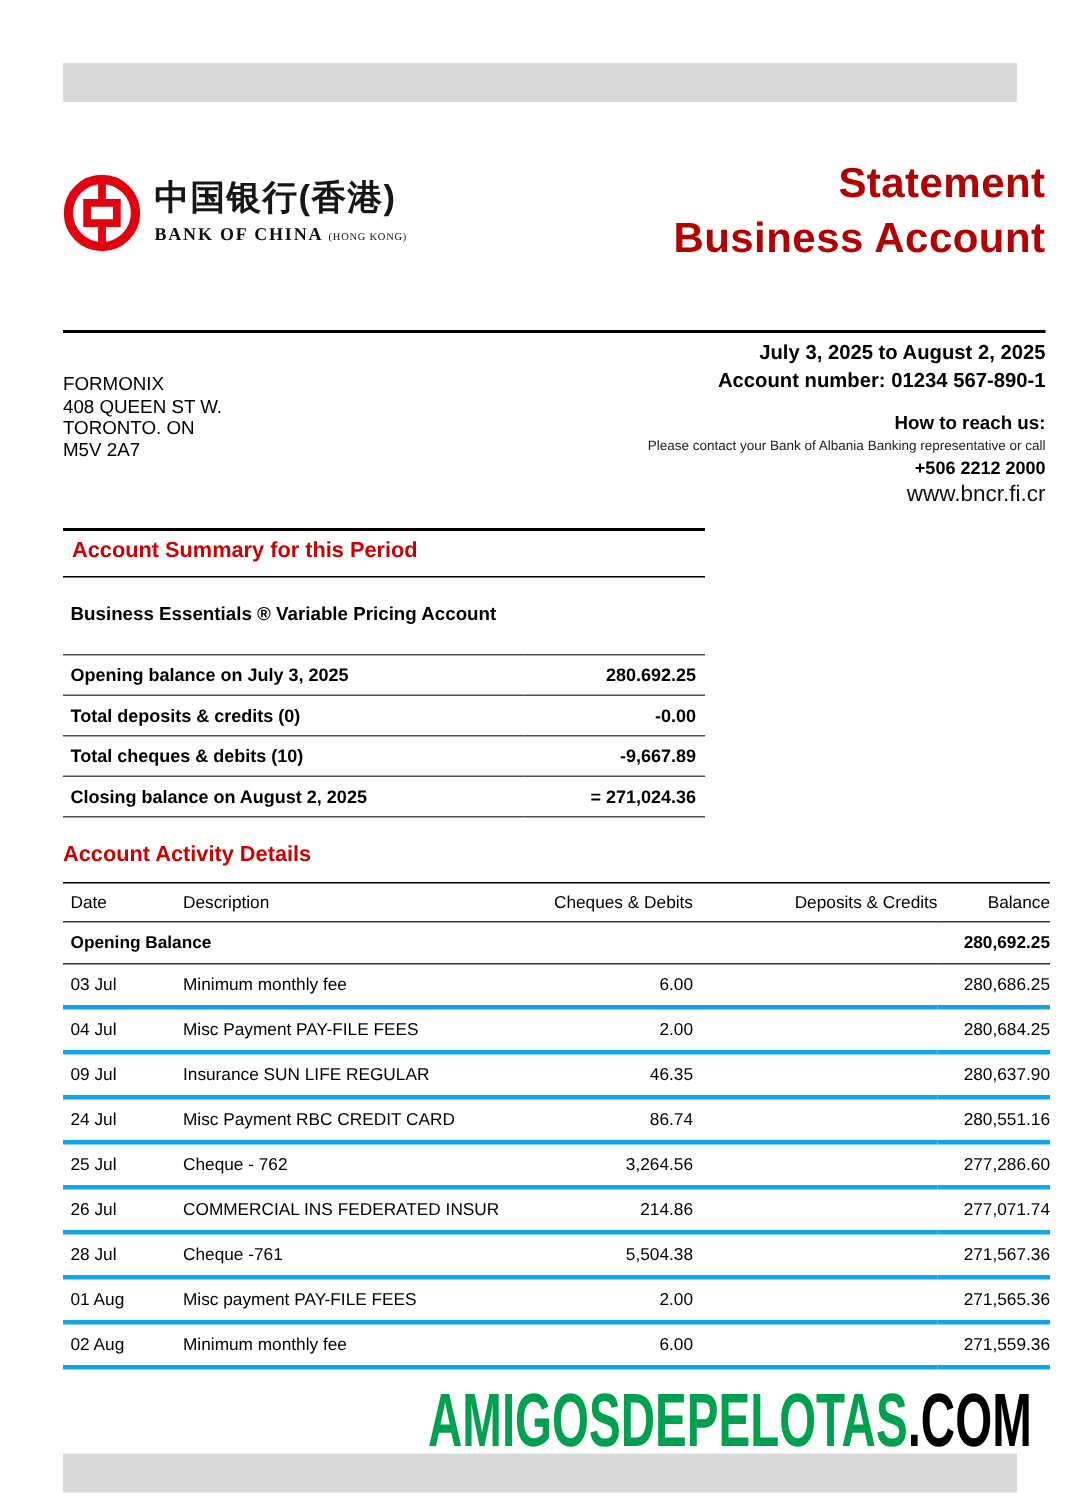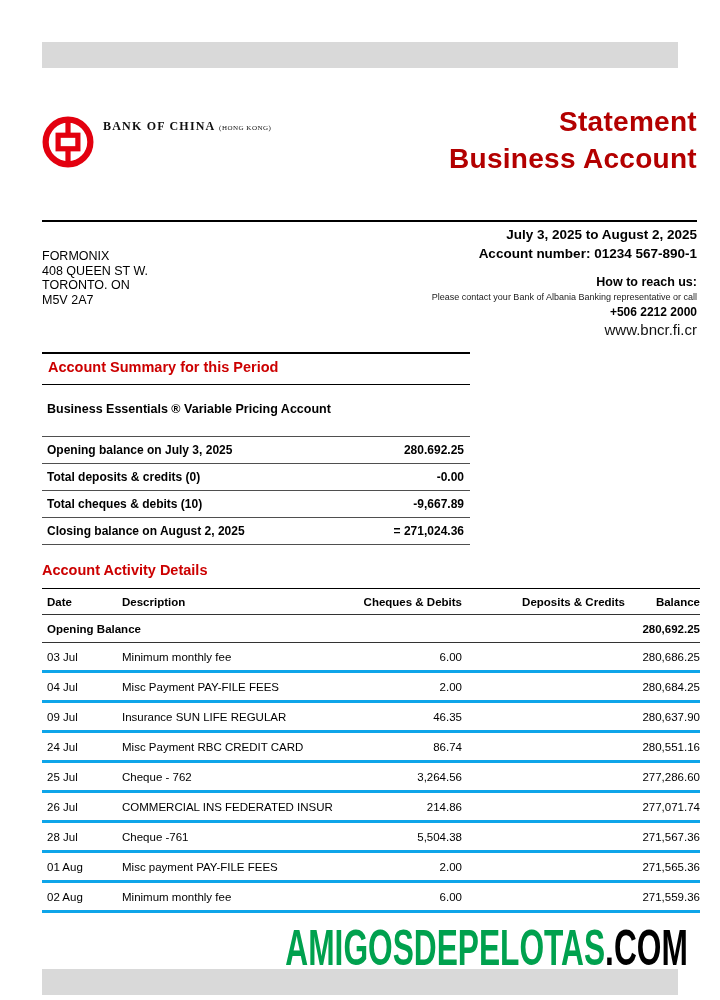--- a/index.html
+++ b/index.html
@@ -44,21 +44,21 @@
   .summary-table { margin-top:20px; width:100%; border-collapse:collapse; }
   .summary-table tr { border-bottom:1px solid #4f4f4f; }
   .summary-table tr:first-child { border-top:1px solid #4f4f4f; }
   .summary-table td { padding:6px 5px; font-size:12px; font-weight:bold; }
   .summary-table td.val { text-align:right; padding-right:6px; }
 
   
   .activity { position:absolute; left:42px; top:560px; width:658px; }
   .activity .section-head2 { color:var(--heading-red,#cc0000); font-size:14.5px; font-weight:bold; padding:2px 6px 10px 0; border-bottom:1px solid #000; }
   .activity-table { width:100%; border-collapse:collapse; table-layout:fixed; }
-  .activity-table th { font-size:11.5px; font-weight:bold; text-align:left; padding:7px 0 6px; border-bottom:1px solid #333; }
+  .activity-table th { font-size:11.5px; font-weight:normal; text-align:left; padding:7px 0 6px; border-bottom:1px solid #333; }
   .activity-table td { font-size:11.5px; padding:8px 0 7px; border-bottom:3px solid #0ea5e9; }
   .activity-table .num { text-align:right; }
   .activity-table .date { padding-left:5px; }
   .activity-table tr.opening td { font-weight:bold; border-bottom:1px solid #333; }
 
   
   .watermark { position:absolute; top:923px; right:32px; font-weight:bold; font-size:48px; line-height:1; white-space:nowrap; transform:scale(0.66,1.05); transform-origin:right top; }
   .wm-green { color:var(--watermark-green,#00a14e); }
   .wm-black { color:#000; }
 </style>
@@ -70,20 +70,21 @@
   <div class="bar top"></div>
 
   <div class="brand">
     <svg class="logo" viewBox="0 0 100 100" aria-hidden="true">
       <circle class="logo-stroke" cx="50" cy="50" r="43" stroke-width="12"></circle>
       <rect class="logo-stroke" x="31" y="37" width="38" height="26" stroke-width="10"></rect>
       <rect class="logo-fill" x="45" y="7" width="10" height="30"></rect>
       <rect class="logo-fill" x="45" y="63" width="10" height="30"></rect>
     </svg>
     <div class="brand-text">
+      <div class="brand-cn">中国银行(香港)</div>
       <div class="brand-en"><span>BANK OF CHINA</span> <span class="brand-region">(HONG KONG)</span></div>
     </div>
   </div>
 
   <div class="doc-title">
     <div>Statement</div>
     <div>Business Account</div>
   </div>
 
   <div class="rule-main"></div>

